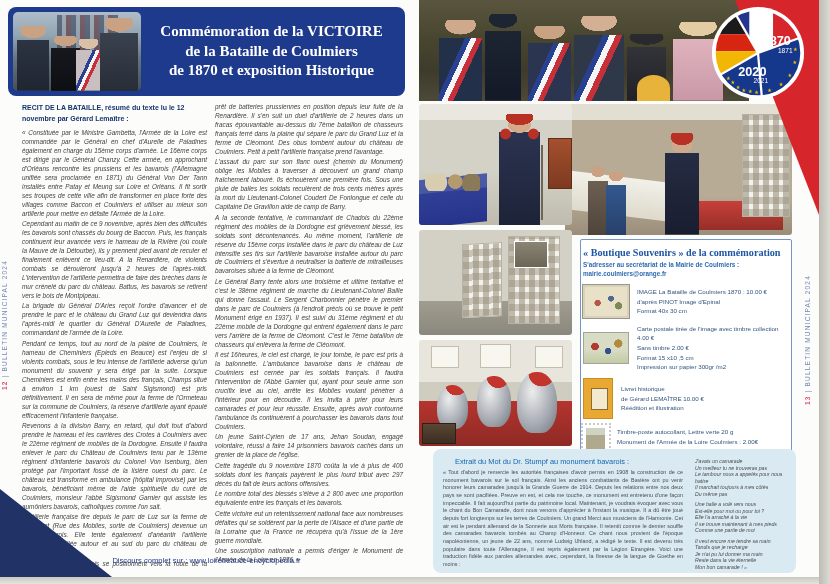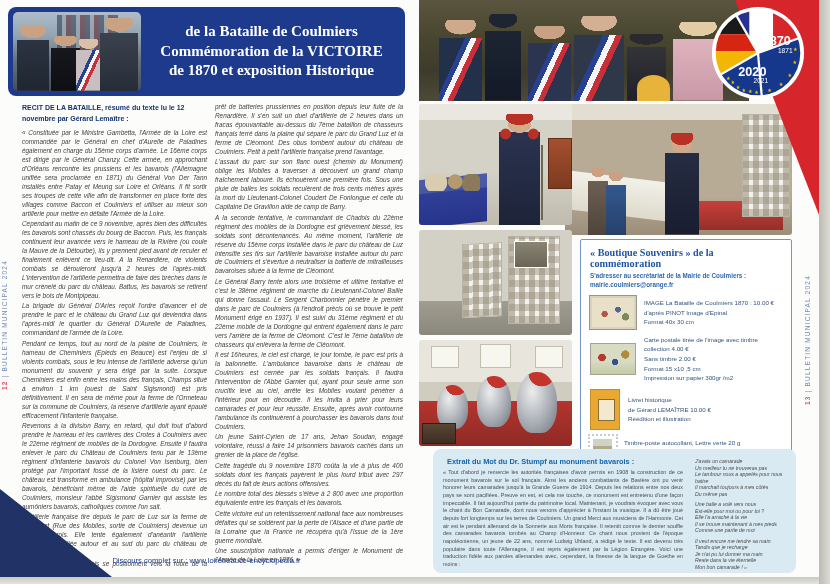--- a/index.html
+++ b/index.html
@@ -54,21 +54,21 @@
   .panel { position:absolute; background:
       repeating-linear-gradient(90deg,rgba(150,140,120,.55) 0 6px,transparent 6px 10px),
       repeating-linear-gradient(0deg,rgba(150,140,120,.45) 0 7px,transparent 7px 12px),#f2f1ec;
     border:1px solid #b8b2a4; }
   .helmet { position:absolute; border-radius:48% 48% 40% 40%;
     background:
       radial-gradient(ellipse 34% 22% at 62% 2%, #c2342c 96%, transparent 100%),
       radial-gradient(ellipse at 38% 32%, #eceded 0%, #a9adb4 55%, #70757f 100%); }
 
   .boutique { position:absolute; left:580px; top:239px; width:212px; height:229px; background:#ffffff;
-    border:1px solid #7396c6; border-radius:2px; padding:7px 9px 5px; z-index:1; }
+    border:1px solid #7396c6; border-radius:2px; padding:7px 2px 5px; z-index:1; }
   .boutique-title { font-family:"Liberation Serif",serif; font-weight:bold; color:#1e56a4; font-size:10.2px; }
   .boutique-sub { font-size:6.3px; font-weight:bold; color:#2f6ab0; line-height:1.5; margin-top:2px; }
   .b-item { display:flex; gap:8px; margin-top:6px; align-items:center; }
   .b-text div { font-size:6.2px; color:#33547e; line-height:1.55; }
   .thumb { flex:0 0 auto; }
   .thumb-image { width:46px; height:33px; border:2px solid #d8d2bd; outline:1px solid #9a9588;
     background:radial-gradient(circle at 30% 55%, #b5554a 0 9%, transparent 10%),
                radial-gradient(circle at 62% 40%, #51688f 0 9%, transparent 10%),
                radial-gradient(circle at 80% 65%, #7c8a55 0 9%, transparent 10%),#e9e0c8; }
   .thumb-postcard { width:46px; height:32px; border:1px solid #a7a295;
@@ -78,21 +78,21 @@
                linear-gradient(180deg,#d8dcc4 0 55%,#c2cba5 100%); }
   .thumb-booklet { width:30px; height:41px; background:#e8a832; border:1px solid #c58d22; position:relative; }
   .thumb-booklet::after { content:""; position:absolute; left:7px; top:9px; width:15px; height:20px;
     background:#f3e9cf; border:1px solid #8a6d33; }
   .thumb-stamp { width:26px; height:33px; background:#ffffff; outline:2px dotted #c9c9c9; position:relative; }
   .thumb-stamp::after { content:""; position:absolute; left:3px; top:3px; width:19px; height:24px;
     background:linear-gradient(180deg,#cfd3c2 0 30%,#b0a98e 30% 85%,#8e8870 100%); }
 
   .stumpf { position:absolute; left:433px; top:449px; width:363px; height:124px; background:#d9eaf3;
     border-radius:8px; padding:8px 10px; z-index:1; }
-  .stumpf-heading { font-size:7.4px; font-weight:bold; color:#1565ad; margin:0 4px 3px; }
+  .stumpf-heading { font-size:7.4px; font-weight:normal; color:#1565ad; margin:0 12px 3px; }
   .stumpf-body { width:240px; font-size:5.4px; line-height:1.42; color:#4c4c4c; text-align:justify; }
   .poem { position:absolute; left:262px; top:9px; width:95px; font-size:5.2px; line-height:1.25;
     font-style:italic; color:#4c4c4c; }
   .poem .stanza { white-space:pre-line; margin-bottom:4px; }
 
   .edge-right { position:absolute; left:819px; top:0; width:11px; height:584px;
     background:linear-gradient(90deg,#bcbcb4,#dcdcd5); }
   .edge-bottom { position:absolute; left:0; top:577px; width:819px; height:7px;
     background:linear-gradient(180deg,#c9c9c1,#e4e4de); }
 </style>
@@ -113,22 +113,22 @@
         background-size:100% 100%,100% 78%;background-position:0 0,0 100%;"></div>
       <div class="person" style="left:49%;width:20%;height:66%;
         background-image:radial-gradient(ellipse 40% 12% at 50% 7%, #d9c0a6 98%, transparent 100%),
         linear-gradient(115deg, #c9bfc0 38%, #27408f 38% 46%, #f5f5f5 46% 54%, #c73038 54% 62%, #c9bfc0 62%);
         background-size:100% 100%,100% 78%;background-position:0 0,0 100%;"></div>
       <div class="person" style="right:2%;width:30%;height:92%;
         background-image:radial-gradient(ellipse 38% 12% at 50% 7%, #c9a183 98%, transparent 100%),linear-gradient(#3a424e,#272d37);
         background-size:100% 100%,100% 80%;background-position:0 0,0 100%;"></div>
     </div>
     <div class="banner-title">
+      <div>Commémoration de la VICTOIRE</div>
       <div>de la Bataille de Coulmiers</div>
-      <div>Commémoration de la VICTOIRE</div>
       <div>de 1870 et exposition Historique</div>
     </div>
   </div>
 
   <div class="vside" style="left:1px; top:210px; height:230px;"><span class="vnum">12</span><span> | </span><span>BULLETIN MUNICIPAL 2024</span></div>
 
   <div class="col col1">
     <h3 class="article-heading">RECIT DE LA BATAILLE, résumé du texte lu le 12 novembre par Gérard Lemaître :</h3>
     <p>« Constituée par le Ministre Gambetta, l'Armée de la Loire est commandée par le Général en chef d'Aurelle de Paladines également en charge du 15ème corps d'armée. Le 16ème corps est dirigé par le Général Chanzy. Cette armée, en approchant d'Orléans rencontre les prussiens et les bavarois (l'Allemagne unifiée sera proclamée en 1871) du Général Von Der Tann installés entre Patay et Meung sur Loire et Orléans. Il fit sortir ses troupes de cette ville afin de transformer en place forte des villages comme Baccon et Coulmiers et utiliser au mieux son artillerie pour mettre en défaite l'Armée de la Loire.</p>
     <p>Cependant au matin de ce 9 novembre, après bien des difficultés les bavarois sont chassés du bourg de Baccon. Puis, les français continuent leur avancée vers le hameau de la Rivière (où coule la Mauve de la Détourbe), ils y prennent pied avant de reculer et finalement enlèvent ce lieu-dit. A la Renardière, de violents combats se dérouleront jusqu'à 2 heures de l'après-midi. L'intervention de l'artillerie permettra de faire des brèches dans le mur crénelé du parc du château. Battus, les bavarois se retirent vers le bois de Montpipeau.</p>

